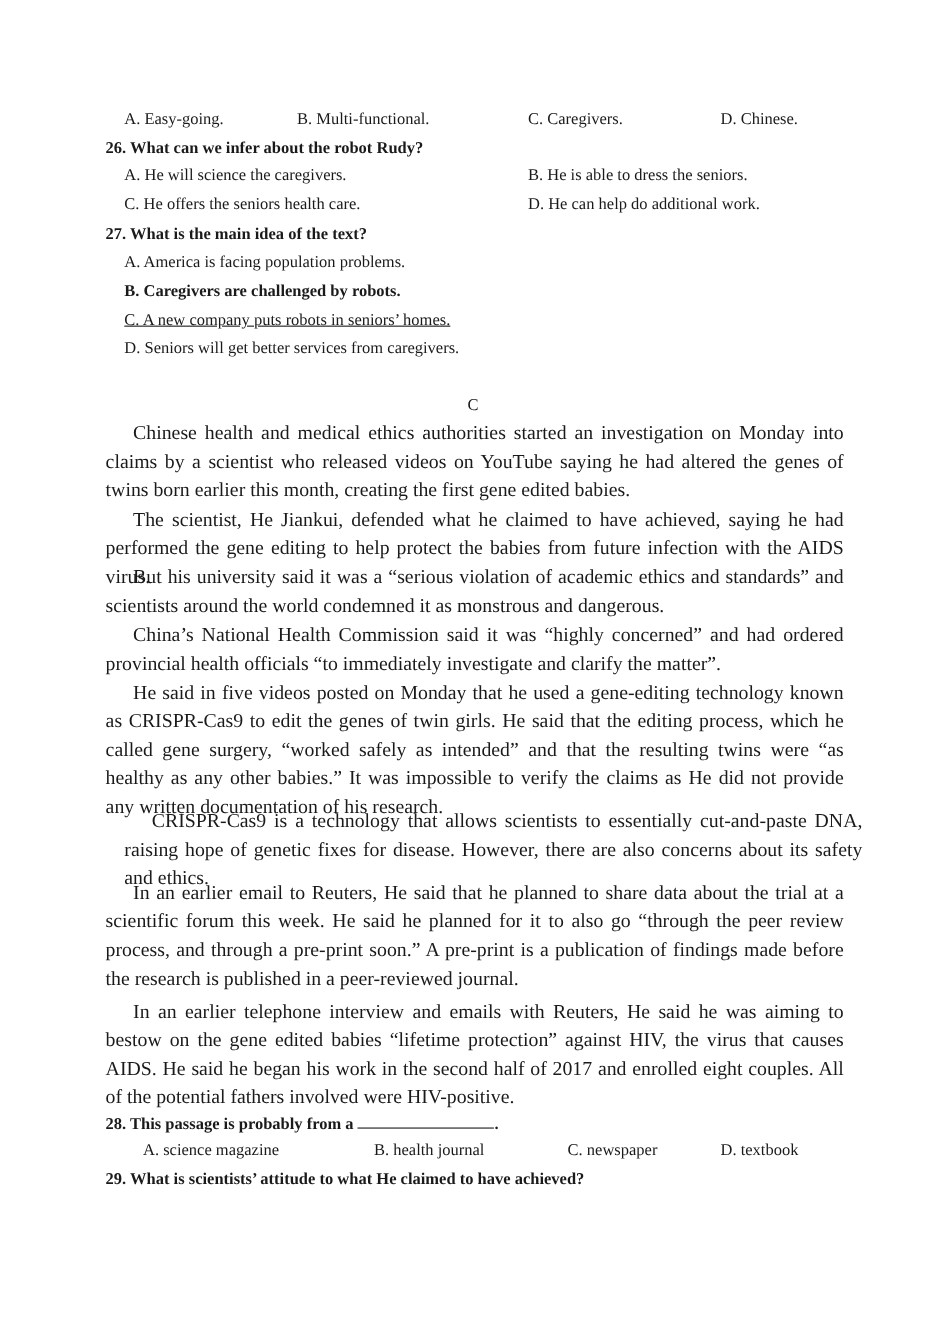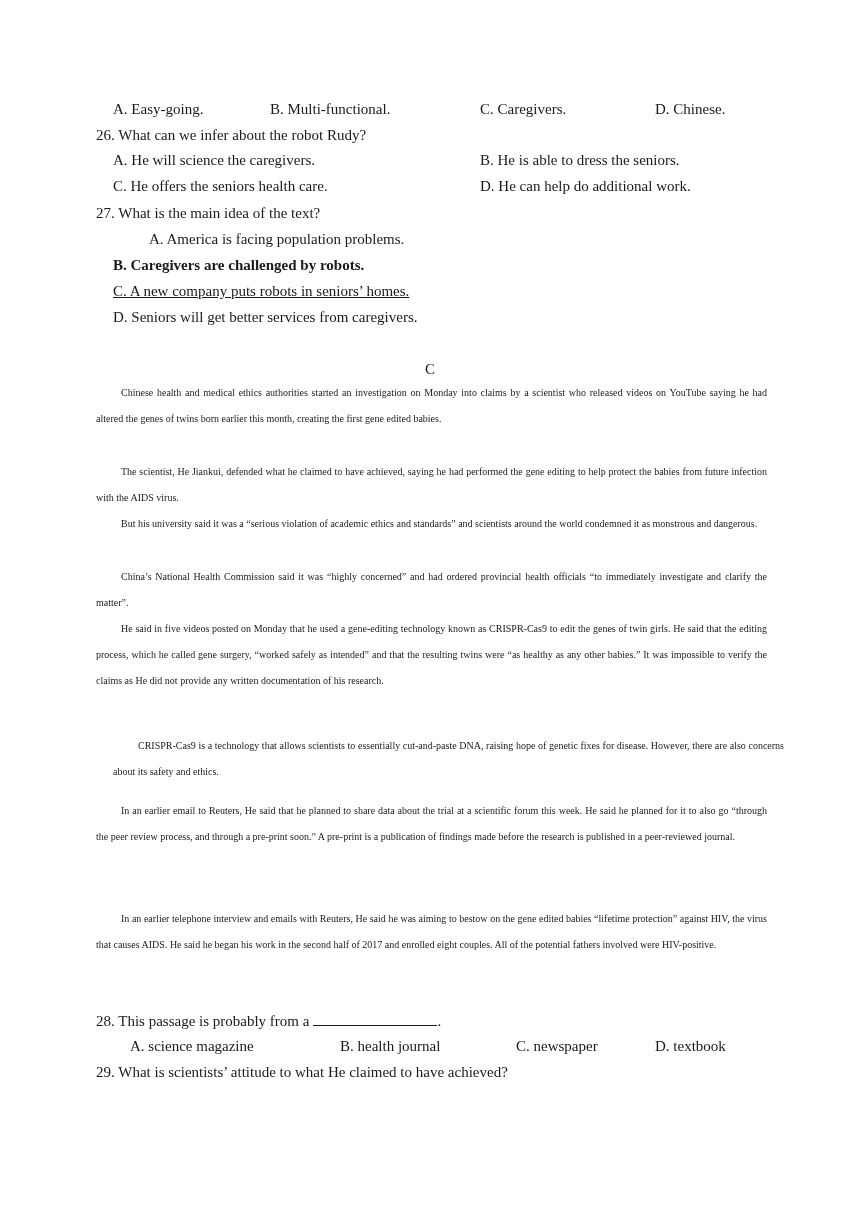--- a/index.html
+++ b/index.html
@@ -1,46 +1,46 @@
 <!DOCTYPE html>
 <html><head>
 <meta charset="utf-8">
 <style>
   html, body { margin: 0; padding: 0; background: #ffffff; }
   body {
     width: 860px; height: 1214px; position: relative; overflow: hidden;
     font-family: "Liberation Serif", "DejaVu Serif", serif;
     color: #1a1a1a; font-size: 15px;
   }
-  .line { position: absolute; white-space: nowrap; line-height: 20px; }
+  .line { position: absolute; white-space: nowrap; line-height: 20px; font-weight: bold; }
   .opt { position: absolute; white-space: nowrap; line-height: 20px; }
   .para {
     position: absolute; left: 96px; width: 671px;
     line-height: 26px; text-align: justify; text-indent: 25px;
-    font-size: 10px;
+    font-size: 18px;
   }
   .heading { position: absolute; left: 0; width: 860px; text-align: center; font-weight: normal; font-size: 15px; line-height: 20px; }
   .blank { display: inline-block; width: 124px; border-bottom: 1px solid #1a1a1a; height: 14px; vertical-align: baseline; margin-left: 4px; }
 </style>
 </head>
 <body>
 
 <div class="opt" style="left:113px; top:99px;">A. Easy-going.</div>
 <div class="opt" style="left:270px; top:99px;">B. Multi-functional.</div>
 <div class="opt" style="left:480px; top:99px;">C. Caregivers.</div>
 <div class="opt" style="left:655px; top:99px;">D. Chinese.</div>
 
 <div class="line" style="left:96px; top:125px;">26. What can we infer about the robot Rudy?</div>
 <div class="opt" style="left:113px; top:150px;">A. He will science the caregivers.</div>
 <div class="opt" style="left:480px; top:150px;">B. He is able to dress the seniors.</div>
 <div class="opt" style="left:113px; top:176px;">C. He offers the seniors health care.</div>
 <div class="opt" style="left:480px; top:176px;">D. He can help do additional work.</div>
 
 <div class="line" style="left:96px; top:203px;">27. What is the main idea of the text?</div>
-<div class="opt" style="left:113px; top:229px;margin-left:36px;">A. America is facing population problems.</div>
+<div class="opt" style="left:113px; top:229px;">A. America is facing population problems.</div>
 <div class="opt" style="left:113px; top:255px;font-weight:bold;">B. Caregivers are challenged by robots.</div>
 <div class="opt" style="left:113px; top:281px;text-decoration:underline;">C. A new company puts robots in seniors’ homes.</div>
 <div class="opt" style="left:113px; top:307px;">D. Seniors will get better services from caregivers.</div>
 
 <div class="heading" style="top:359px;">C</div>
 
 <p class="para" style="top:380px; margin:0;">Chinese health and medical ethics authorities started an investigation on Monday into claims by a scientist who released videos on YouTube saying he had altered the genes of twins born earlier this month, creating the first gene edited babies.</p>
 <p class="para" style="top:459px; margin:0;">The scientist, He Jiankui, defended what he claimed to have achieved, saying he had performed the gene editing to help protect the babies from future infection with the AIDS virus.</p>
 <p class="para" style="top:511px; margin:0;">But his university said it was a “serious violation of academic ethics and standards” and scientists around the world condemned it as monstrous and dangerous.</p>
 <p class="para" style="top:564px; margin:0;">China’s National Health Commission said it was “highly concerned” and had ordered provincial health officials “to immediately investigate and clarify the matter”.</p>

